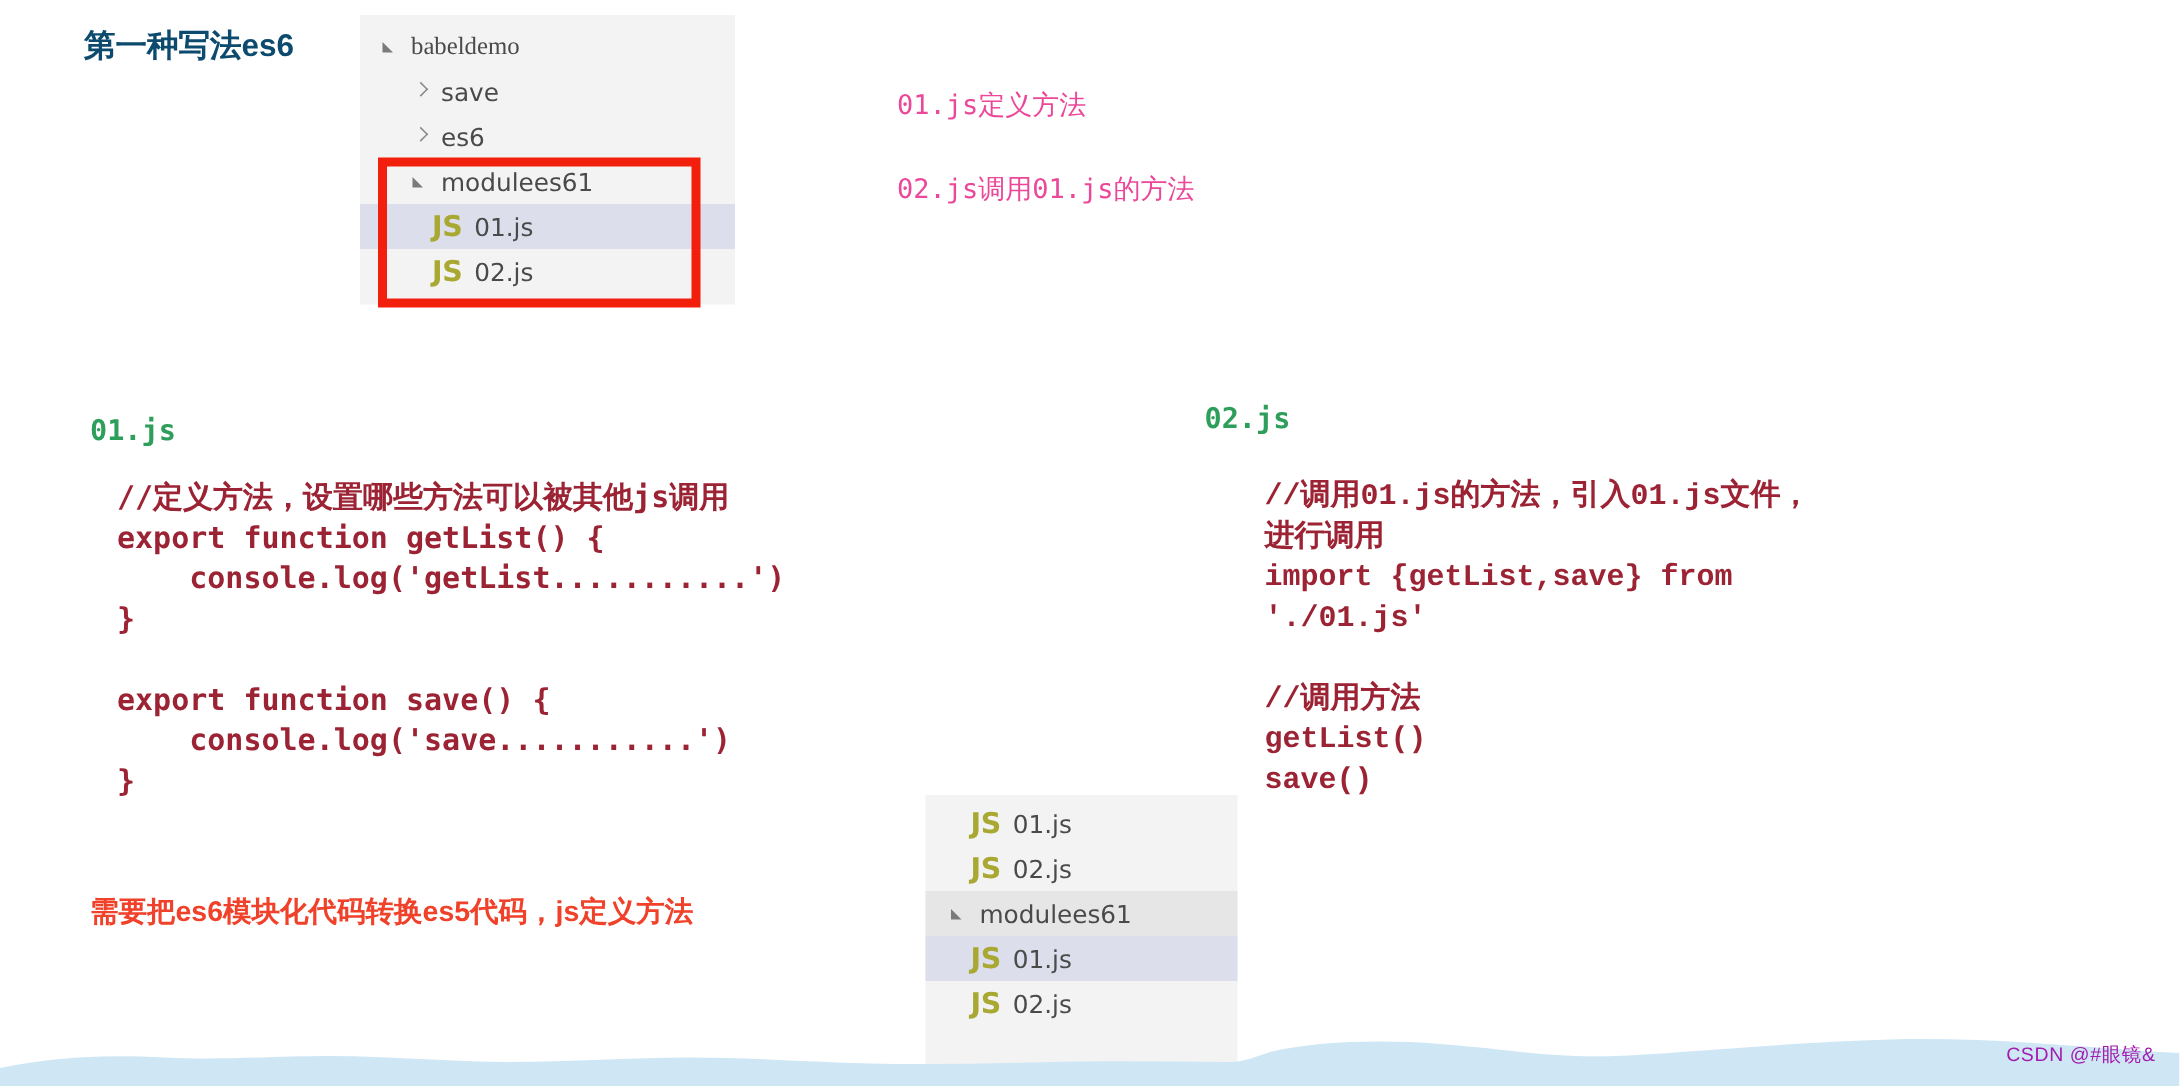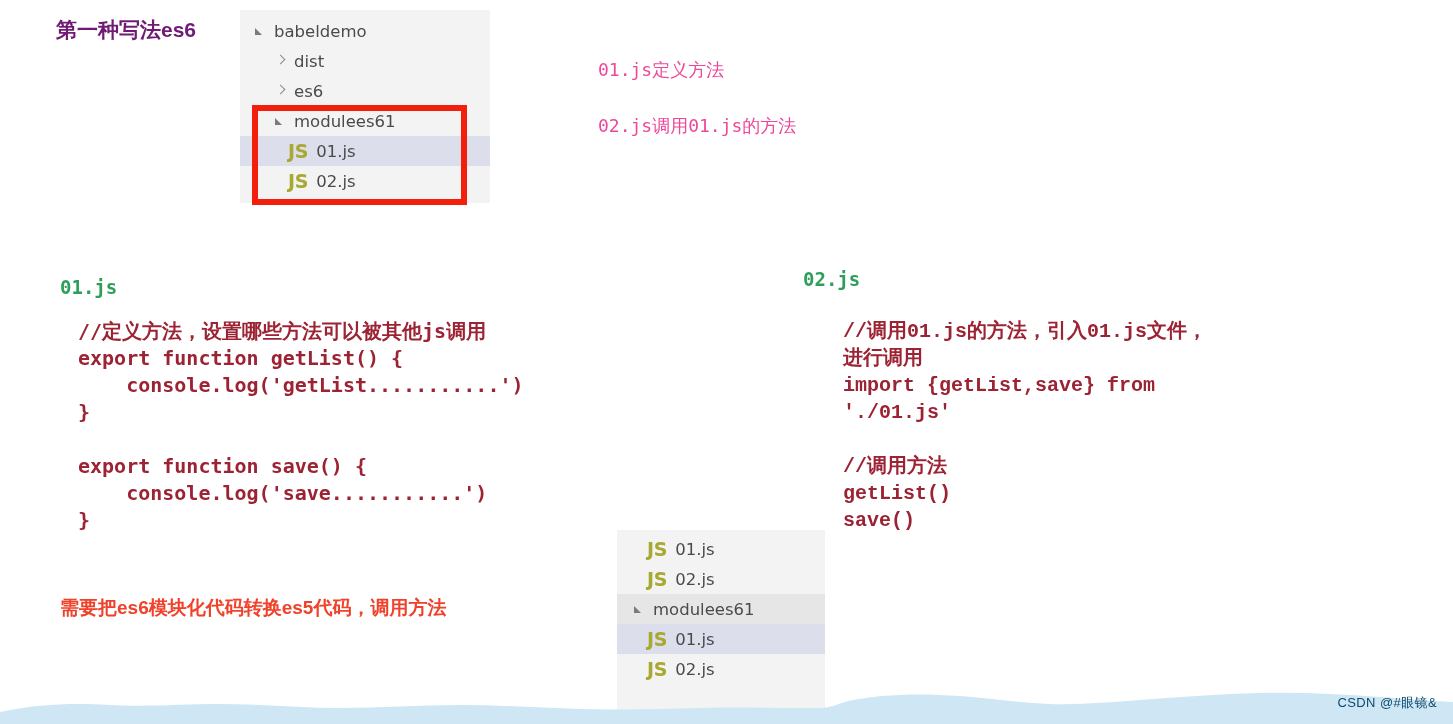--- a/index.html
+++ b/index.html
@@ -13,21 +13,21 @@
     overflow: hidden;
   }
 
   
   #slide-title {
     position: absolute;
     left: 56px;
     top: 16px;
     font-size: 21px;
     font-weight: bold;
-    color: #701a75;
+    color: #0c4a6e;
     letter-spacing: 0px;
     white-space: nowrap;
   }
 
   
   .tree-panel {
     position: absolute;
     background: #f3f3f3;
     font-family: "DejaVu Sans", "Liberation Sans", sans-serif;
   }
@@ -72,21 +72,21 @@
     font-size: 19px;
     font-weight: bold;
     color: #a8a832;
     letter-spacing: -0.3px;
     font-family: "DejaVu Sans", sans-serif;
   }
   .tree-label { font-weight: 400; }
 
   
   #tree-top { left: 240px; top: 10px; width: 250px; height: 193px; padding-top: 6px; }
-  #tree-top .indent-0 { padding-left: 14px; }
+  #tree-top .indent-0 { padding-left: 14px; font-family: Liberation Serif, serif; }
   #tree-top .indent-1 { padding-left: 34px; }
   #tree-top .indent-2 { padding-left: 48px; }
 
   
   #red-highlight-box {
     position: absolute;
     left: 252px;
     top: 105px;
     width: 215px;
     height: 100px;
@@ -156,38 +156,38 @@
     height: 34px;
     pointer-events: none;
   }
 
   
   #watermark {
     position: absolute;
     right: 16px;
     bottom: 12px;
     font-size: 13px;
-    color: #0c4a6e;
+    color: #a21caf;
     white-space: nowrap;
     letter-spacing: 0.4px;
   }
 </style>
 </head>
 <body>
 
 <div id="slide-title">第一种写法es6</div>
 
 <div class="tree-panel" id="tree-top">
     <div class="tree-row indent-0">
       <span class="twisty open"></span>
       <span class="tree-label">babeldemo</span>
     </div>
     <div class="tree-row indent-1">
       <span class="twisty closed"></span>
-      <span class="tree-label">dist</span>
+      <span class="tree-label">save</span>
     </div>
     <div class="tree-row indent-1">
       <span class="twisty closed"></span>
       <span class="tree-label">es6</span>
     </div>
     <div class="tree-row indent-1">
       <span class="twisty open"></span>
       <span class="tree-label">modulees61</span>
     </div>
     <div class="tree-row indent-2 sel">
@@ -216,21 +216,21 @@
 }</div>
 
 <div class="section-heading" id="heading-right">02.js</div>
 <div class="code-block" id="code-right">//调用01.js的方法，引入01.js文件，进行调用
 import {getList,save} from './01.js'
 
 //调用方法
 getList()
 save()</div>
 
-<div id="warning-note">需要把es6模块化代码转换es5代码，调用方法</div>
+<div id="warning-note">需要把es6模块化代码转换es5代码，js定义方法</div>
 
 <div class="tree-panel" id="tree-bottom">
     <div class="tree-row indent-1">
       <span class="js-badge">JS</span>
       <span class="tree-label">01.js</span>
     </div>
     <div class="tree-row indent-1">
       <span class="js-badge">JS</span>
       <span class="tree-label">02.js</span>
     </div>

